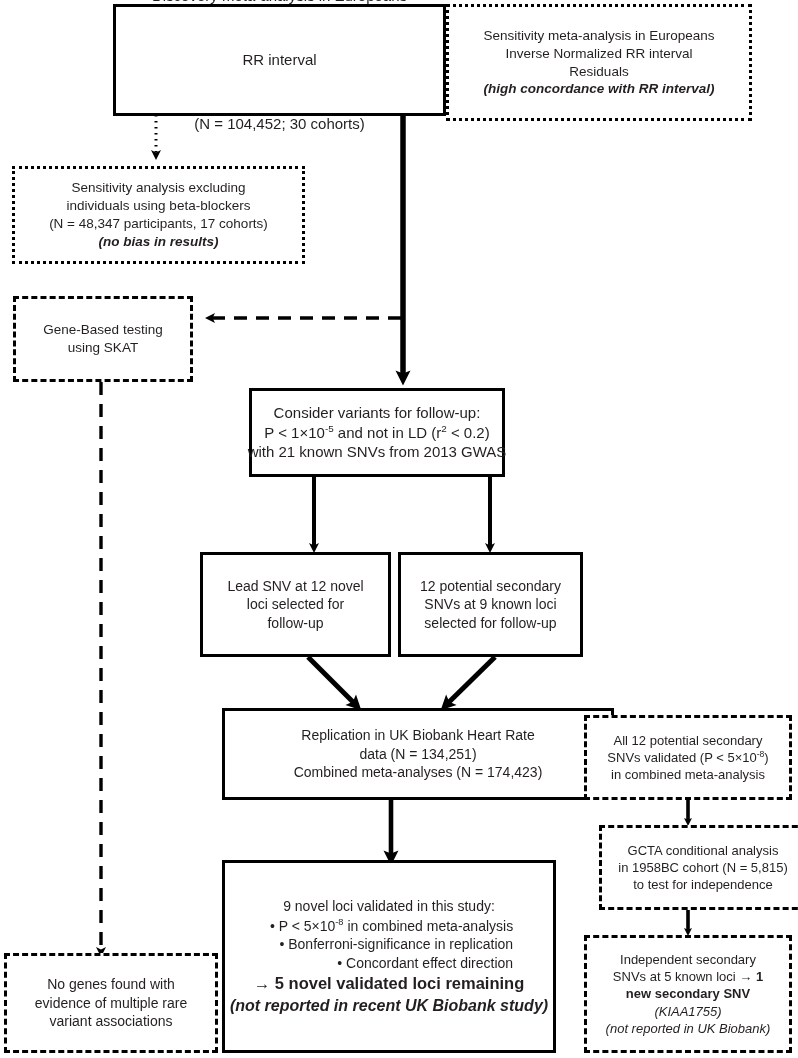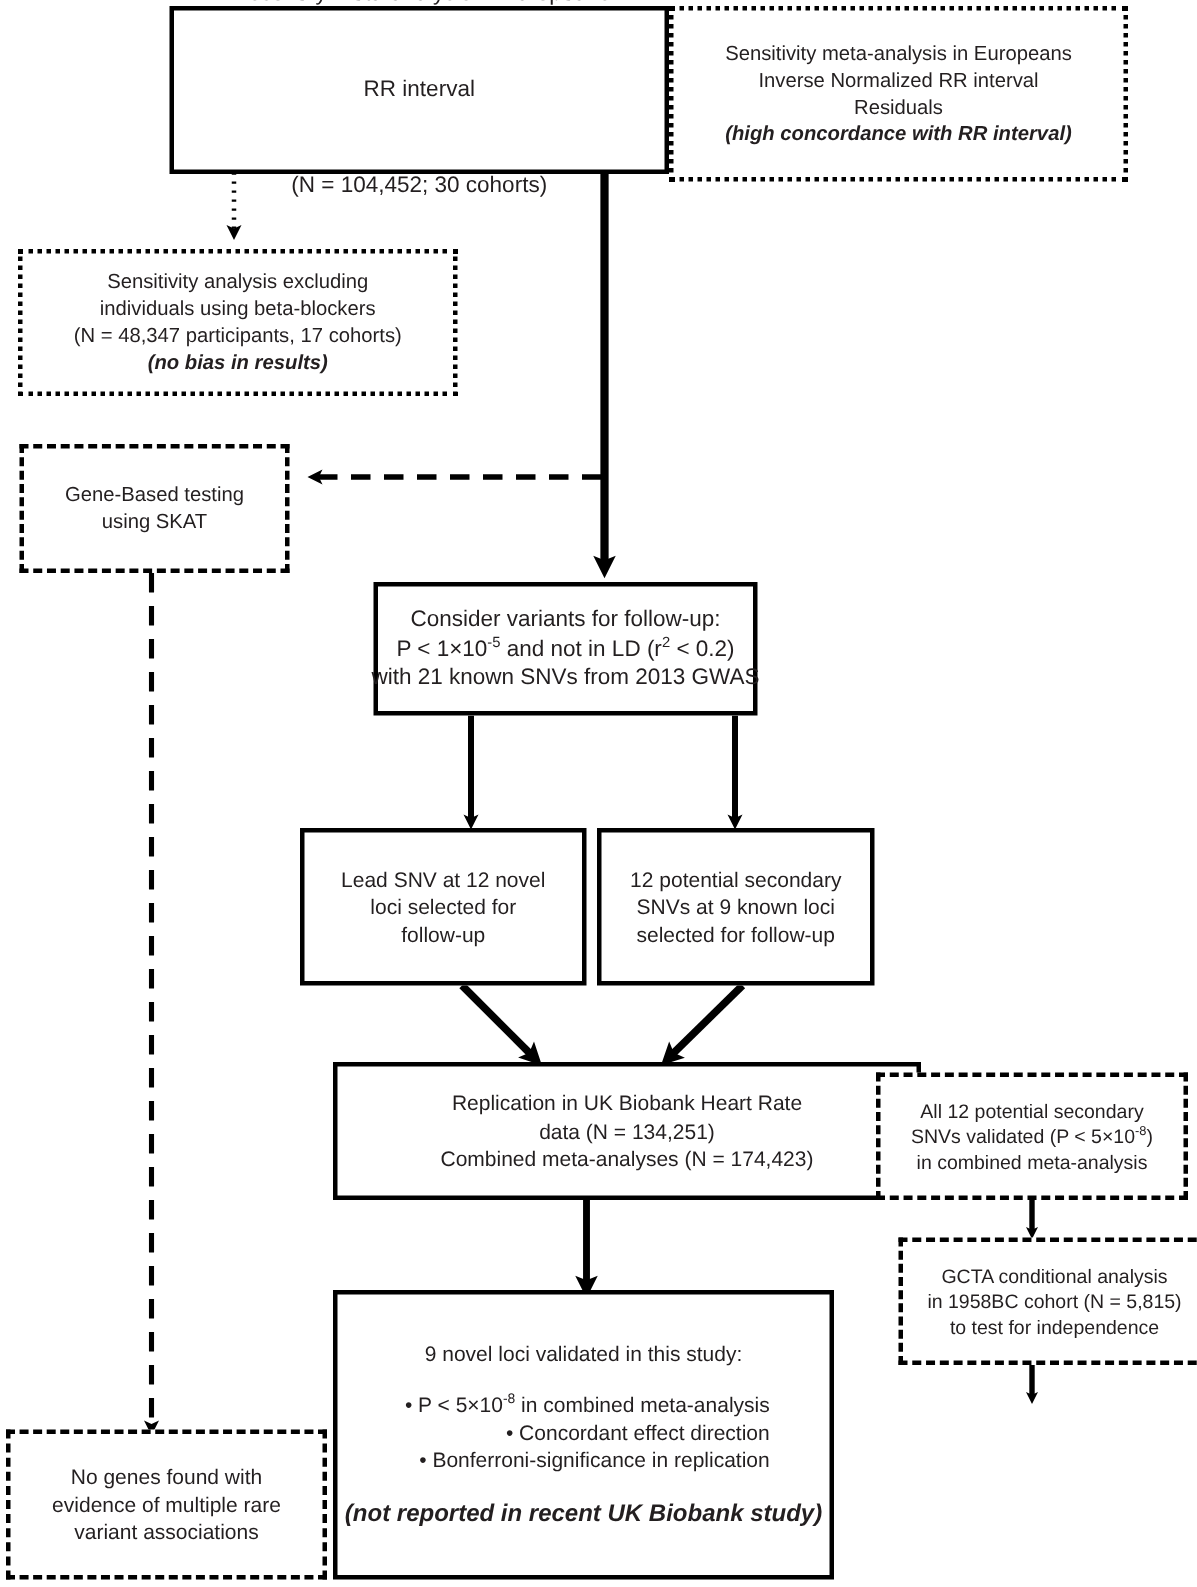--- a/index.html
+++ b/index.html
@@ -11,21 +11,21 @@
        display:flex;flex-direction:column;align-items:center;justify-content:center;
        text-align:center;line-height:1.32;z-index:3;}
   .solid{border:3px solid #000;}
   .dotted{border:3px dotted #000;}
   .dashed{border:3px dashed #000;}
   .dashdot{border:3px dashed #000;}
   .ln{display:block;white-space:nowrap;}
   .ital{font-style:italic;}
   .bold{font-weight:bold;}
   sup{font-size:0.66em;vertical-align:super;line-height:0;}
-  .bullets{margin:16px;padding:0;list-style:none;}
+  .bullets{margin:1px;padding:0;list-style:none;}
   .bullets li{white-space:nowrap;}
   .bdot{display:inline-block;width:10px;}
   .f15{font-size:15px;}
   .f14{font-size:14px;}
   .f13p5{font-size:13.5px;}
   .f13{font-size:13px;}
 </style>
 </head>
 <body>
 
@@ -144,30 +144,38 @@
     <span class="ln"><span>SNVs validated (P &lt; 5×10</span><sup>-8</sup><span>)</span></span>
     <span class="ln">in combined meta-analysis</span>
   </div>
 
   <div class="box dashdot f13" style="left:599px;top:825px;width:208px;height:85px;">
     <span class="ln">GCTA conditional analysis</span>
     <span class="ln">in 1958BC cohort (N = 5,815)</span>
     <span class="ln">to test for independence</span>
   </div>
 
+  <div class="box dashdot f13" style="left:584px;top:935px;width:208px;height:118px;">
+    <span class="ln">Independent secondary</span>
+    <span class="ln"><span>SNVs at 5 known loci → </span><span class="bold">1</span></span>
+    <span class="ln bold">new secondary SNV</span>
+    <span class="ln ital">(KIAA1755)</span>
+    <span class="ln ital">(not reported in UK Biobank)</span>
+  </div>
 
   <div class="box dashed f14" style="left:4px;top:953px;width:214px;height:100px;">
     <span class="ln">No genes found with</span>
     <span class="ln">evidence of multiple rare</span>
     <span class="ln">variant associations</span>
   </div>
 
   <div class="box solid f14" style="left:222px;top:860px;width:334px;height:193px;text-align:right;">
     <span class="ln">9 novel loci validated in this study:</span>
     <ul class="bullets">
       <li><span class="bdot">•</span>&nbsp;<span>P &lt; 5×10</span><sup>-8</sup><span> in combined meta-analysis</span></li>
+      <li><span class="bdot">•</span>&nbsp;<span>Bonferroni-significance in replication</span></li>
       <li style="padding-left:34px"><span class="bdot">•</span>&nbsp;<span>Concordant effect direction</span></li>
-      <li><span class="bdot">•</span>&nbsp;<span>Bonferroni-significance in replication</span></li>
     </ul>
+    <span class="ln" style="font-size:16.5px"><span>→ </span><span class="bold">5 novel validated loci remaining</span></span>
     <span class="ln ital bold" style="font-size:16px">(not reported in recent UK Biobank study)</span>
   </div>
 
 </div>
 
 </body></html>

